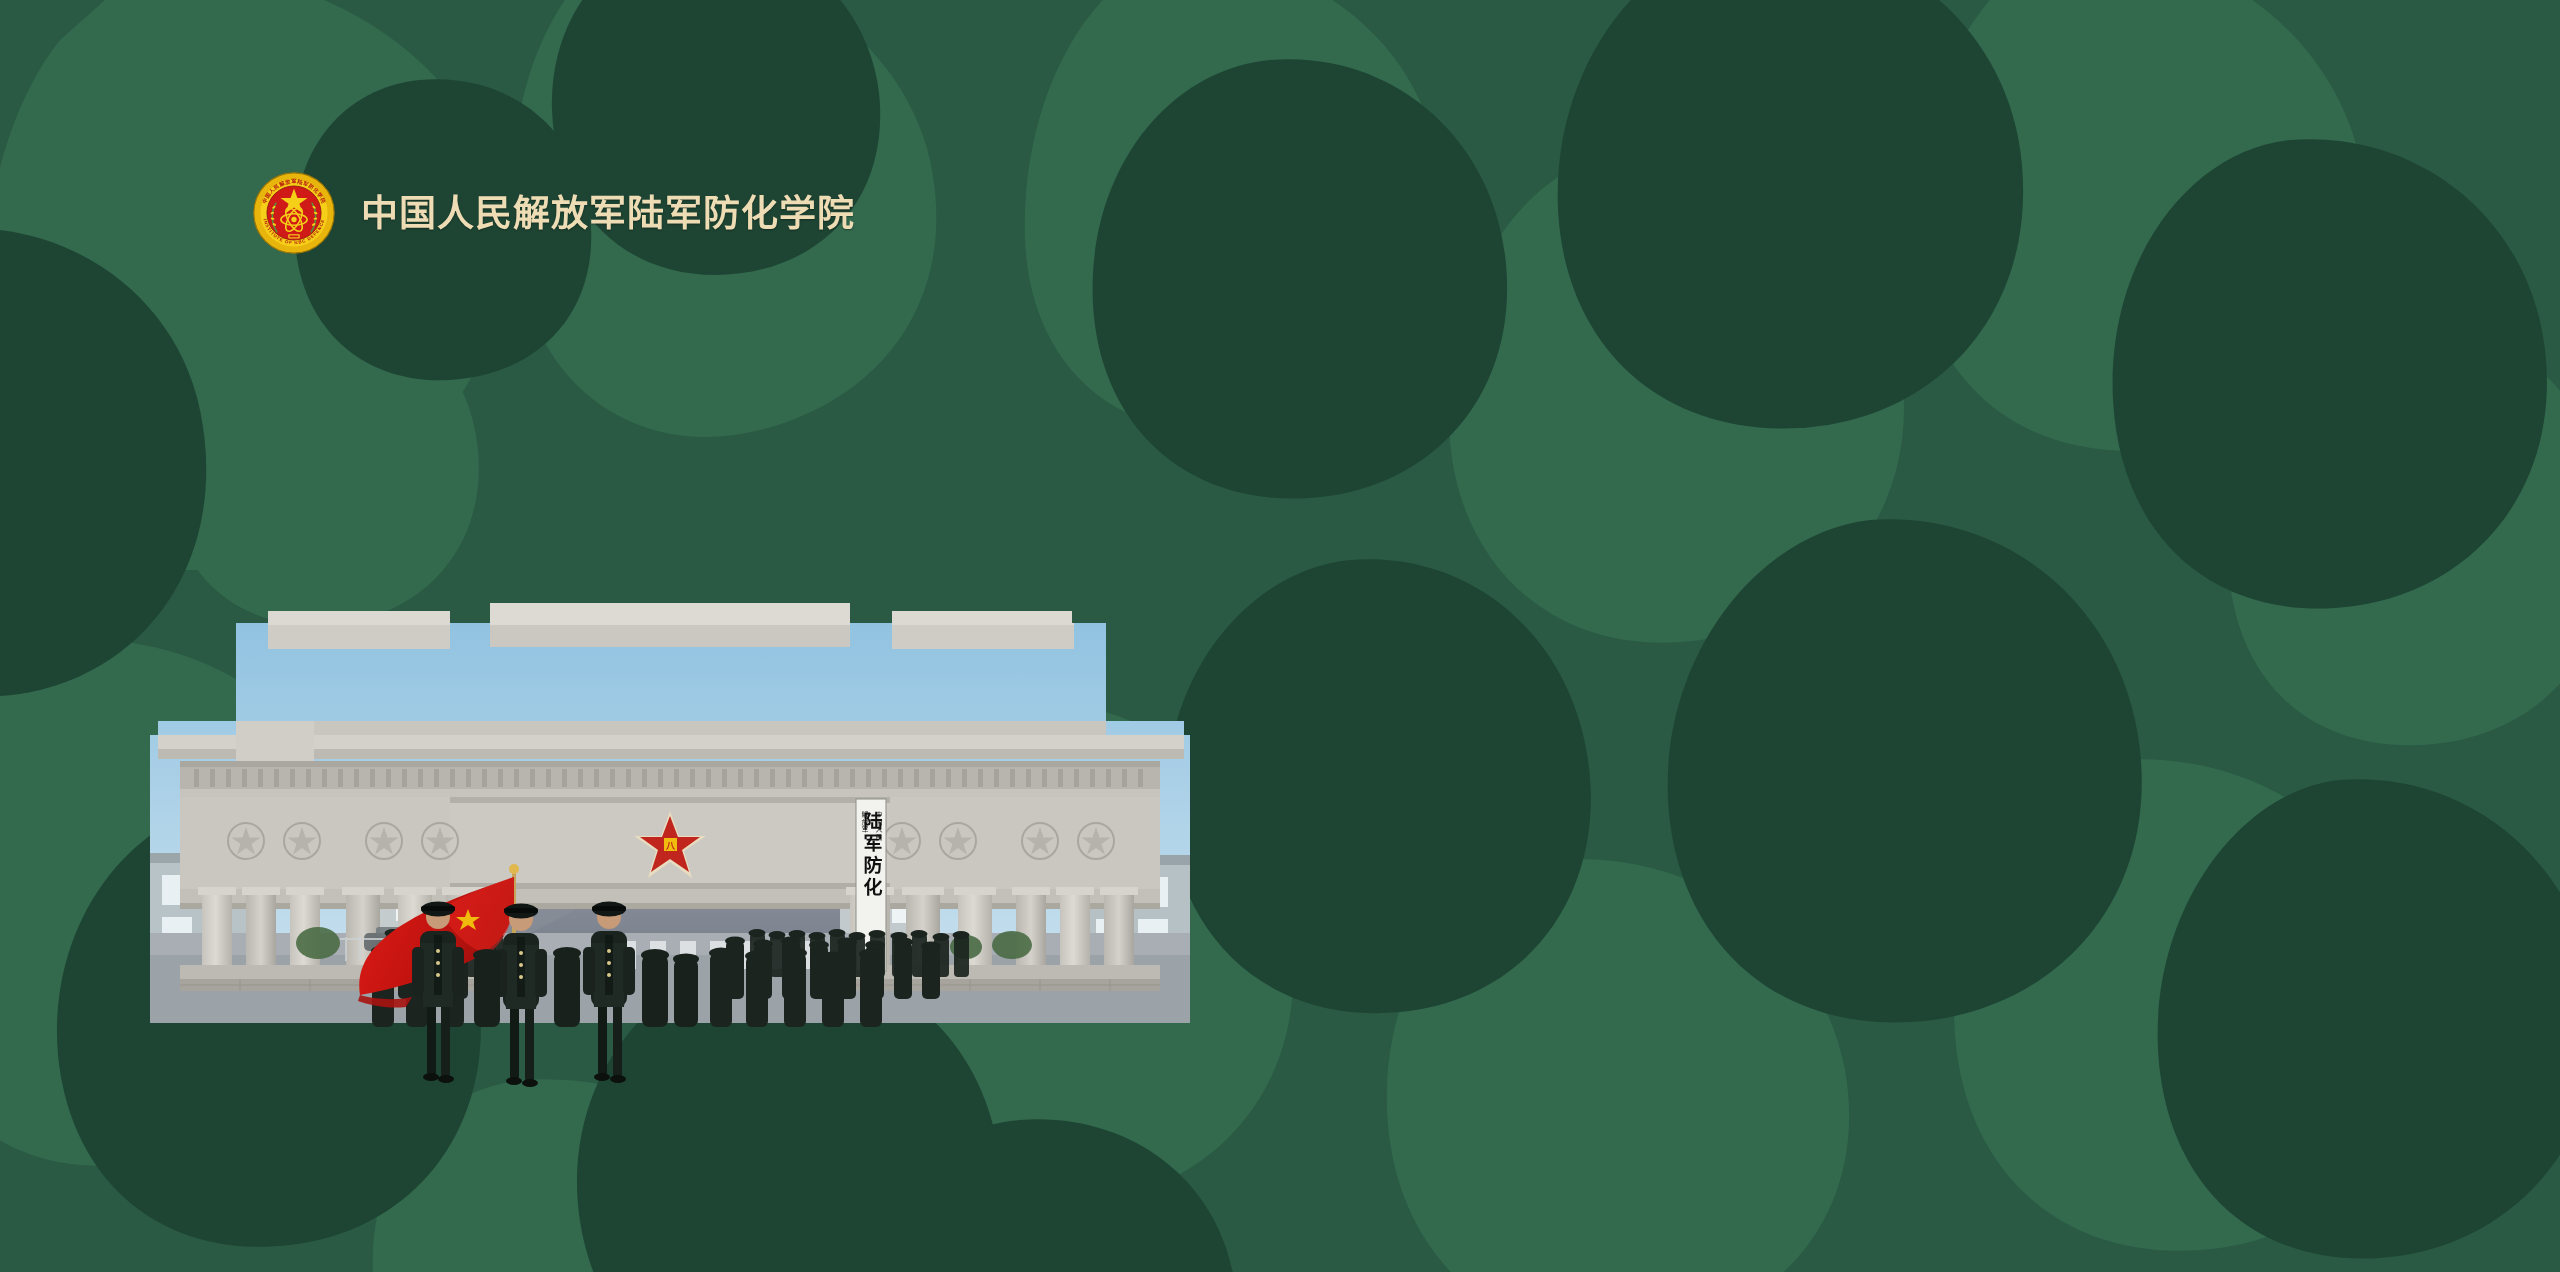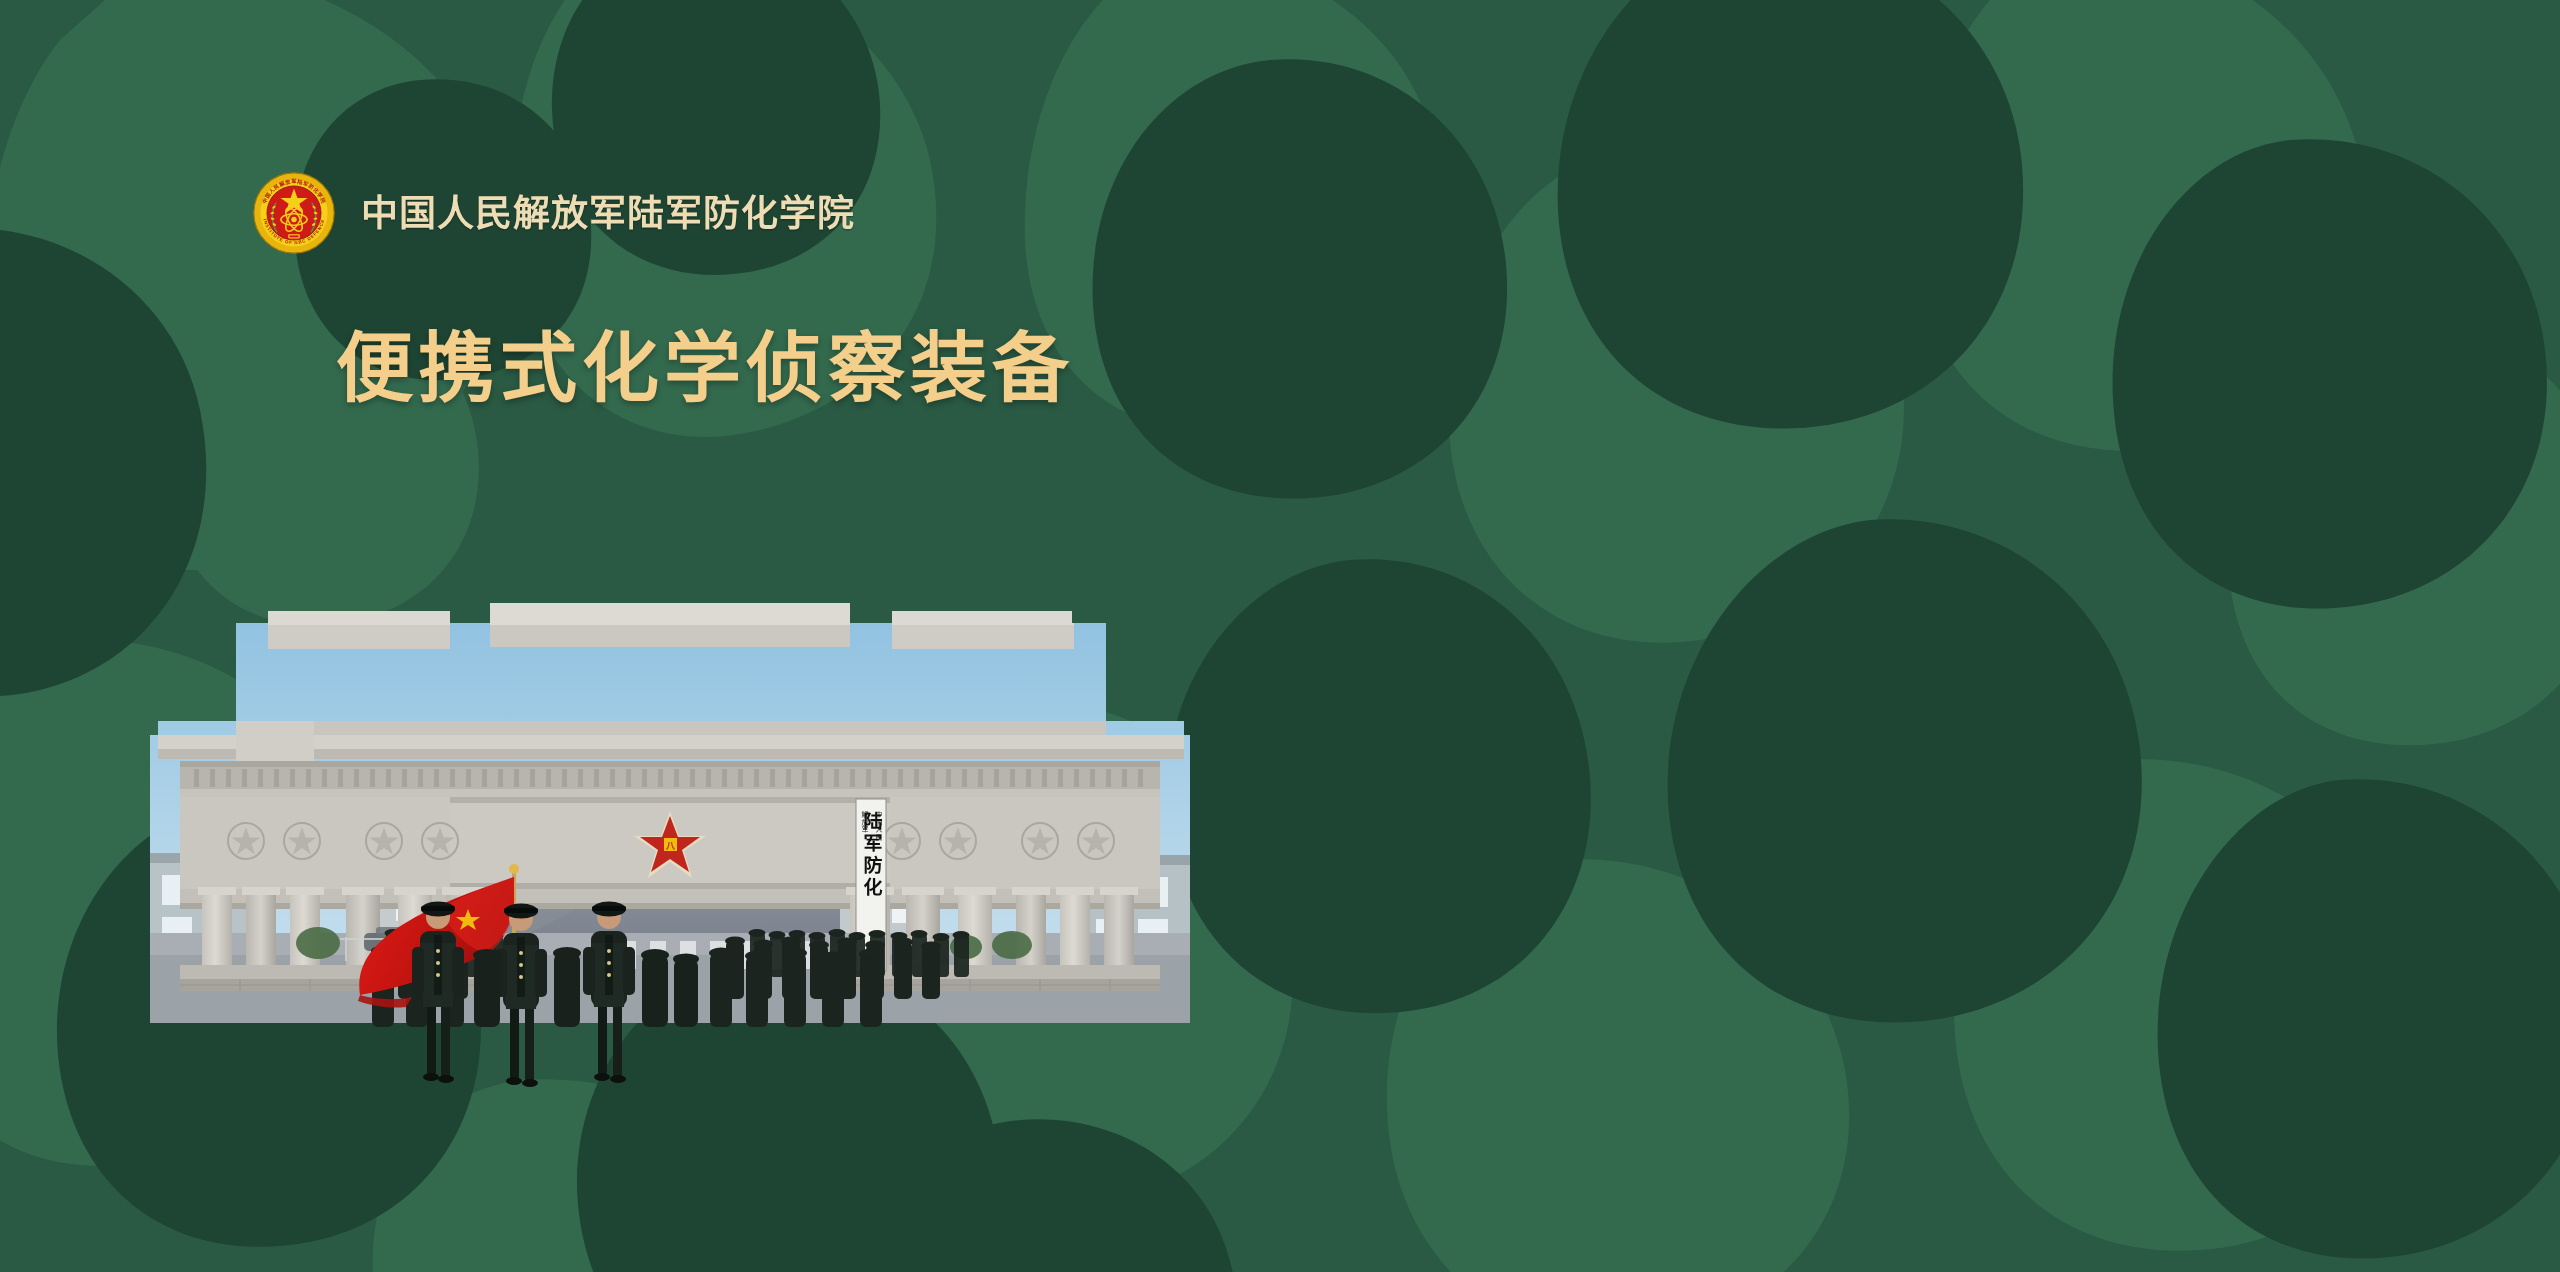--- a/index.html
+++ b/index.html
@@ -179,21 +179,20 @@
 
         <rect x="43" y="76" width="14" height="5" rx="1" fill="#f5cf18"></rect>
         <rect x="44.5" y="77.3" width="11" height="2.4" fill="#cf1a17"></rect>
       </svg>
     </div>
 
     <div class="brand-name">中国人民解放军陆军防化学院</div>
   </div>
 
   <div class="title-block">
-    <div class="title-line">便携式化学侦察装备</div>
   </div>
 
   <div class="photo">
     <svg viewBox="0 0 1040 520" xmlns="http://www.w3.org/2000/svg">
       <defs>
         <linearGradient id="skyGrad" x1="0" y1="0" x2="0" y2="1">
           <stop offset="0%" stop-color="#8ec1e0"></stop>
           <stop offset="100%" stop-color="#cfe4f0"></stop>
         </linearGradient>
         <linearGradient id="stoneA" x1="0" y1="0" x2="1" y2="0">

